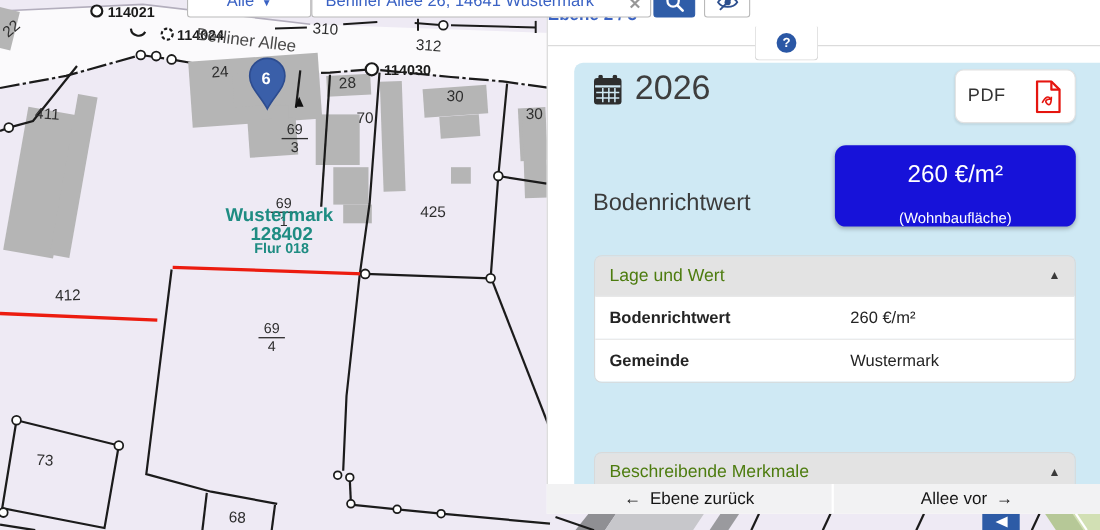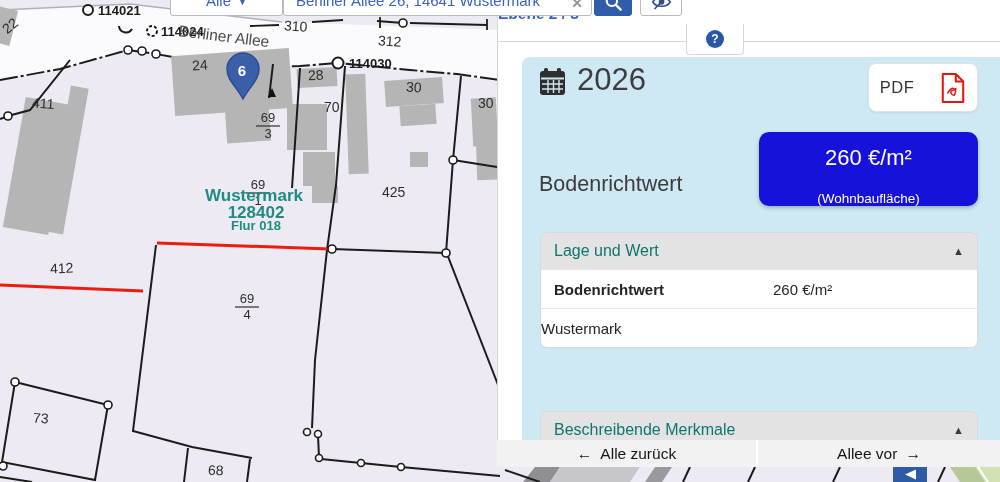--- a/index.html
+++ b/index.html
@@ -50,21 +50,21 @@
   #brwLbl{position:absolute;left:17px;top:115px;font-size:21.5px;color:#3c3c3c}
   #chip{position:absolute;left:237px;top:75px;width:219px;height:74px;background:var(--chip);border-radius:10px;
         color:#fff;text-align:center;padding-top:13px;box-shadow:0 2px 4px rgba(0,0,0,.25);cursor:pointer}
   #chip .v{font-size:22px}
   #chip .u{font-size:13.5px;margin-top:20px}
   .section{position:absolute;left:19px;width:436px;border-radius:6px;overflow:hidden;box-shadow:0 0 0 1px #d9d9d9}
   #lageSec{top:176px}
   #merkSec{top:355px;height:40px}
   .secHead{height:36px;background:#e3e3e3;display:flex;align-items:center;justify-content:space-between;
            padding:0 13px;cursor:pointer}
-  .secHead .t{font-size:16px;color:#0f766e}
+  .secHead .t{font-size:16px;color:#4d7c0f}
   .secHead .tri{font-size:11px;color:#3a3a3a}
   .row{height:39px;background:#fff;border-top:1px solid #e8e8e8;display:flex;align-items:center;font-size:15px;color:#242424}
   .row .k{font-weight:bold;padding-left:13px;width:232px}
 
   
   #navbar{position:absolute;left:497px;top:440px;width:503px;height:27px;background:#fff;z-index:4;display:flex;gap:2px}
   .navbtn{background:#f2f2f3;height:27px;display:flex;align-items:center;justify-content:center;gap:8px;
           font-size:15.5px;color:#151515;font-weight:500;cursor:pointer}
   #navBack{width:259px}
   #navFwd{width:242px}
@@ -295,41 +295,42 @@
     <div class="section" id="lageSec">
       <div class="secHead">
         <span class="t">Lage und Wert</span>
         <span class="tri">▲</span>
       </div>
       <div class="row">
         <span class="k">Bodenrichtwert</span>
         <span class="val">260 €/m²</span>
       </div>
       <div class="row">
+        <span class="k">Gemeinde</span>
         <span class="val">Wustermark</span>
       </div>
     </div>
 
     <div class="section" id="merkSec">
       <div class="secHead">
         <span class="t">Beschreibende Merkmale</span>
         <span class="tri">▲</span>
       </div>
     </div>
   </div>
 </div>
 
 <div id="helpTab">
   <div id="helpIcon">?</div>
 </div>
 
 <div id="navbar">
   <div class="navbtn" id="navBack">
     <span>←</span>
-    <span>Alle zurück</span>
+    <span>Ebene zurück</span>
   </div>
   <div class="navbtn" id="navFwd">
     <span>Allee vor</span>
     <span>→</span>
   </div>
 </div>
 
 </div>
 
 </body></html>

